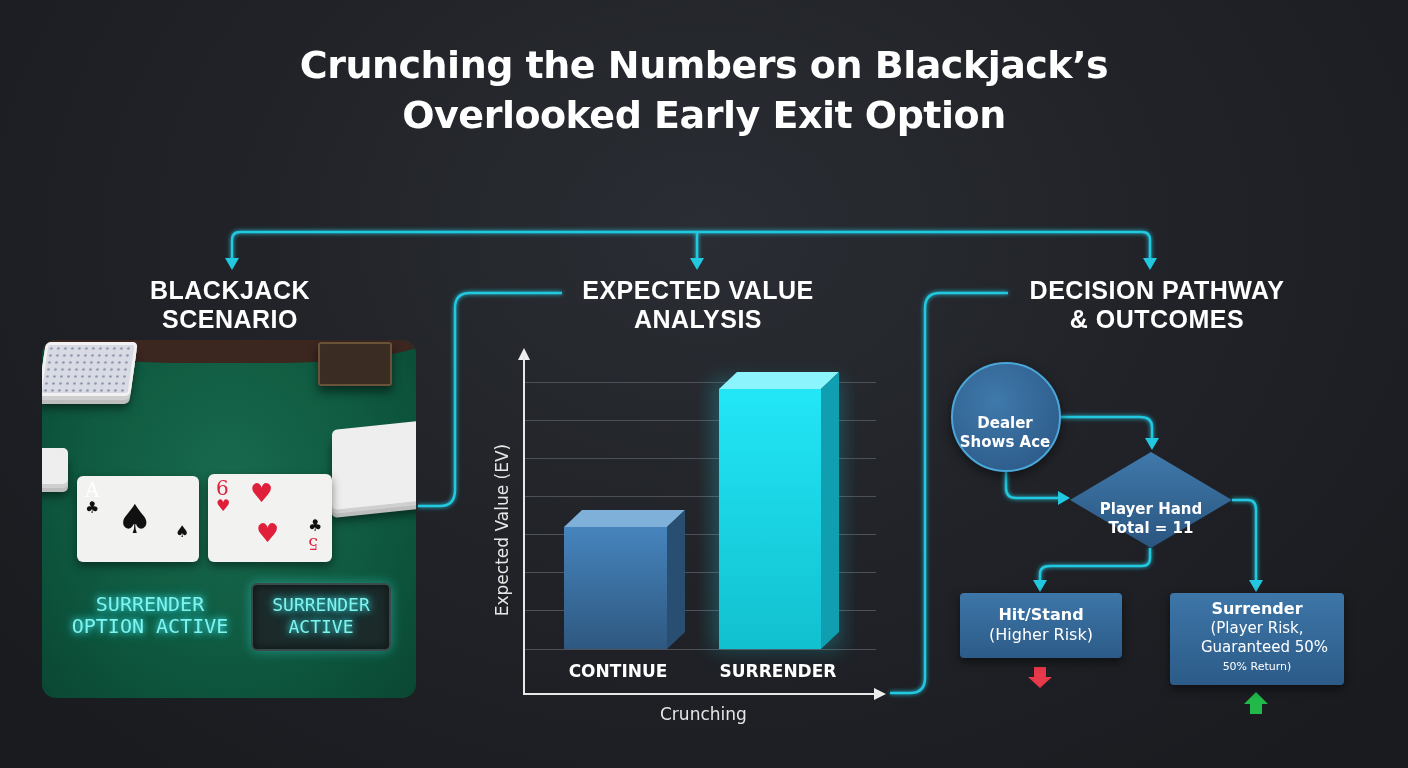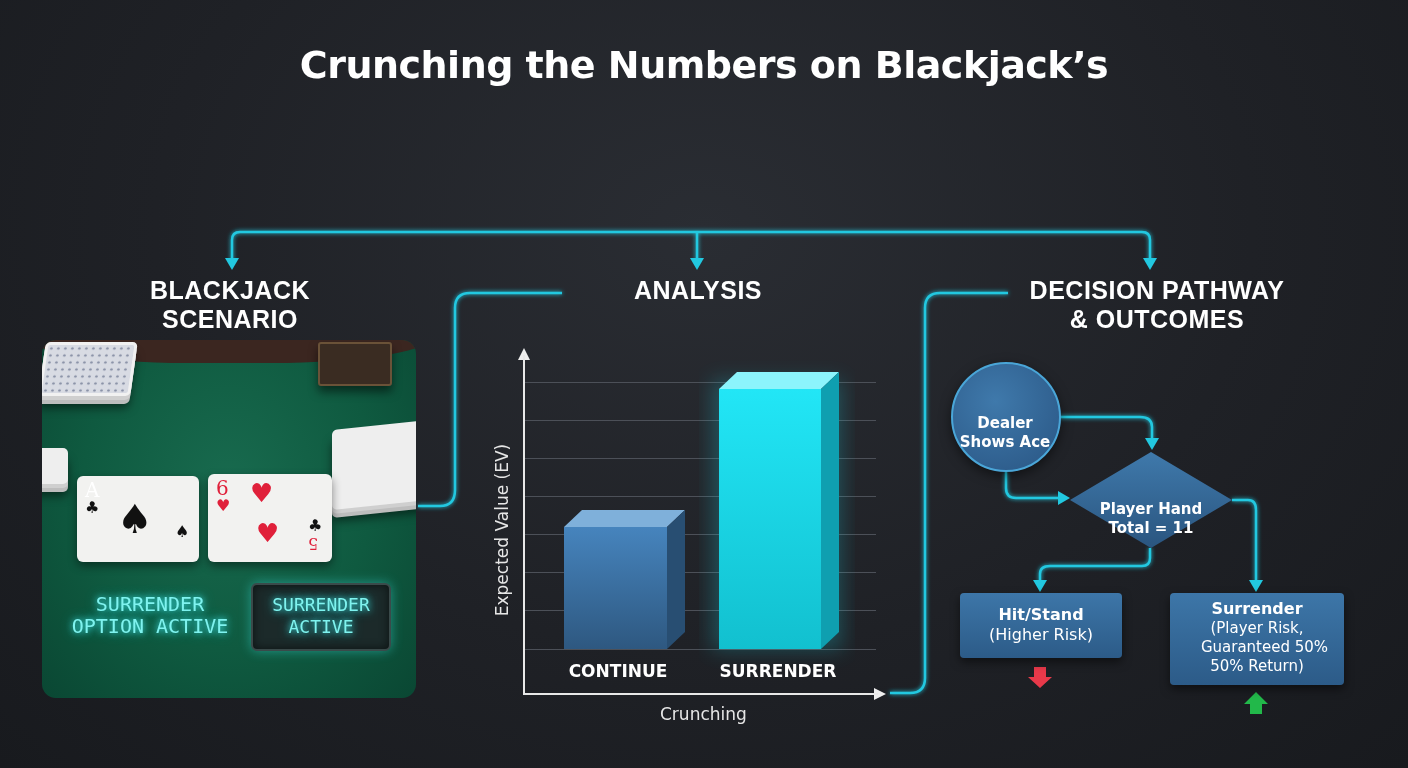--- a/index.html
+++ b/index.html
@@ -46,20 +46,21 @@
   .flow-box {
     position:absolute; background:linear-gradient(180deg,#3d76a8 0%, #2c5b88 100%);
     border-radius:4px; box-shadow:0 4px 10px rgba(0,0,0,.5); text-align:center; color:#fff;
   }
 </style>
 </head>
 <body>
 
 <div class="title-block">
   <div class="title-sub">Crunching the Numbers on Blackjack’s</div>
+  <div class="title-sub">Overlooked Early Exit Option</div>
 </div>
 
 <svg class="connectors" width="1408" height="768">
   <defs>
     <filter id="glow">
         <feGaussianBlur stdDeviation="2" result="b"></feGaussianBlur>
         <feMerge>
           <feMergeNode in="b"></feMergeNode>
           <feMergeNode in="SourceGraphic"></feMergeNode>
         </feMerge>
@@ -85,20 +86,21 @@
     <polygon points="1033,580 1047,580 1040,592"></polygon>
     <polygon points="1249,580 1263,580 1256,592"></polygon>
   </g>
 </svg>
 
 <div class="section-title" style="left:110px; top:276px; width:240px;">
   <div>BLACKJACK</div>
   <div>SCENARIO</div>
 </div>
 <div class="section-title" style="left:548px; top:276px; width:300px;">
+  <div>EXPECTED VALUE</div>
   <div>ANALYSIS</div>
 </div>
 <div class="section-title" style="left:1000px; top:276px; width:314px;">
   <div>DECISION PATHWAY</div>
   <div>&amp; OUTCOMES</div>
 </div>
 
 <div class="scene">
   <div class="rail"></div>
   <div class="deck back" style="left:0; top:2px; width:86px; height:48px; transform:skewX(-8deg);"></div>
@@ -204,15 +206,15 @@
 
   <div class="flow-box" style="left:960px; top:593px; width:162px; height:65px;">
     <div style="margin-top:12px; font-weight:bold; font-size:16px; line-height:20px;">Hit/Stand</div>
     <div style="font-size:16px; line-height:20px;">(Higher Risk)</div>
   </div>
 
   <div class="flow-box" style="left:1170px; top:593px; width:174px; height:92px;">
     <div style="margin-top:6px; font-weight:bold; font-size:16px; line-height:20px;">Surrender</div>
     <div style="font-size:15px; line-height:19px;">(Player Risk,</div>
     <div style="font-size:15px; line-height:19px;margin-left:15px;">Guaranteed 50%</div>
-    <div style="font-size:15px; line-height:19px;">50% Return)</div>
+    <div style="font-size:11px; line-height:19px;">50% Return)</div>
   </div>
 </div>
 
 </body></html>

